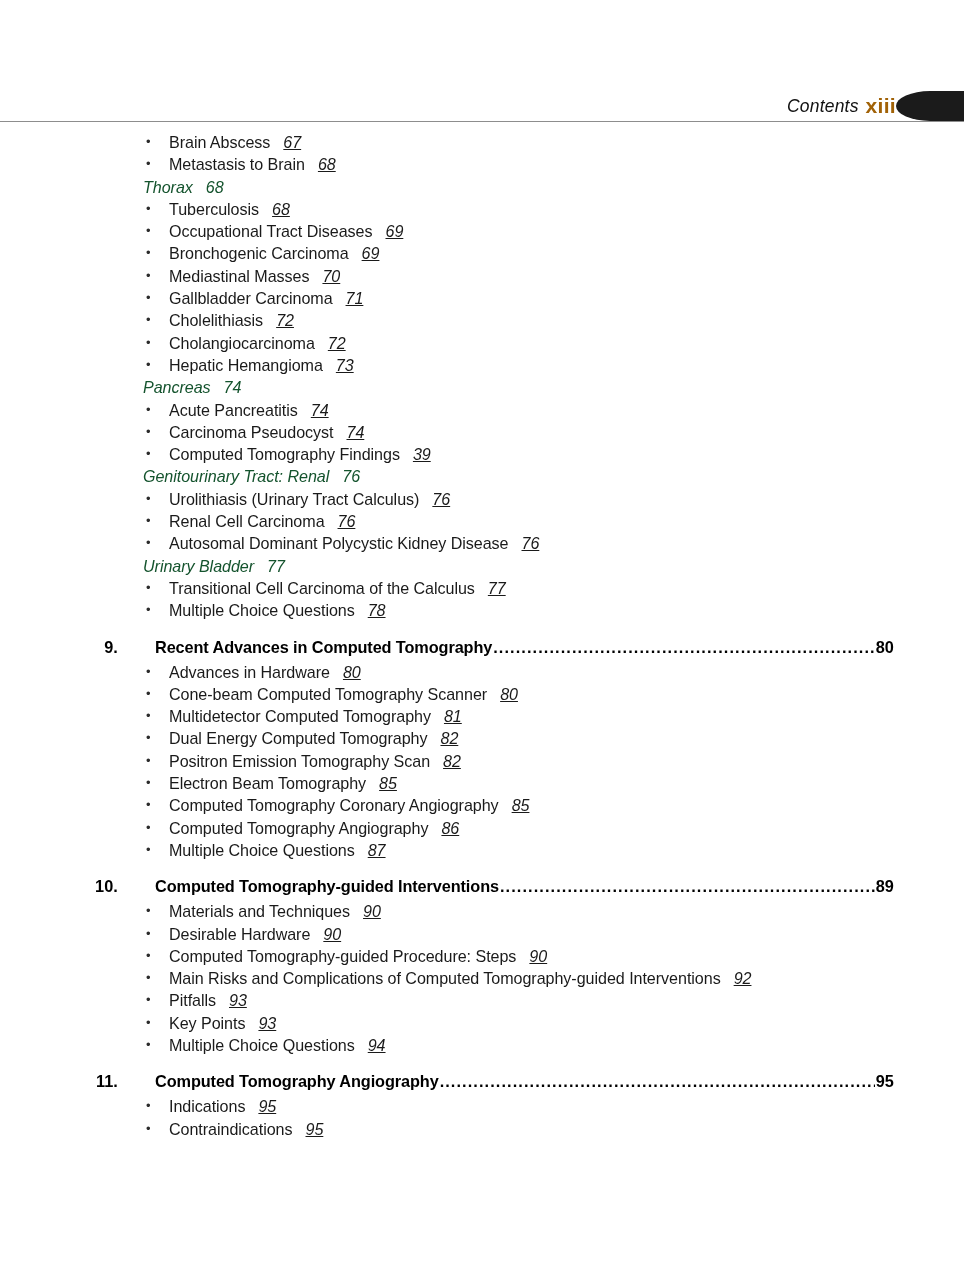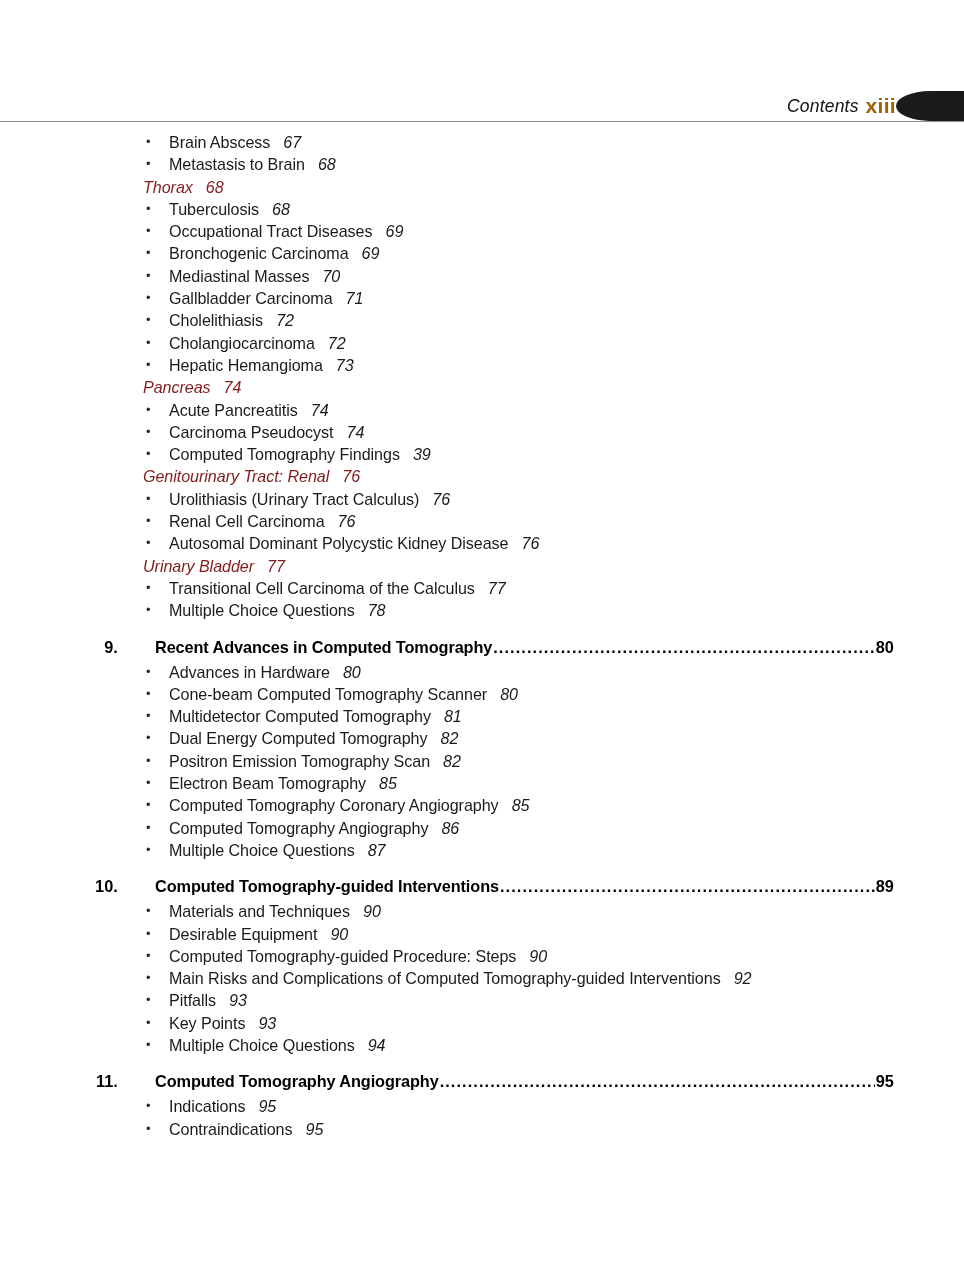--- a/index.html
+++ b/index.html
@@ -131,21 +131,21 @@
     padding-left: 1px;
     letter-spacing: 0.1px;
   }
 
   
   .section-row {
     margin-left: 143px;
     font-style: italic;
     font-size: 16.1px;
     line-height: 22.3px;
-    color: #7f1d1d;
+    color: #14532d;
     white-space: nowrap;
     letter-spacing: -0.05px;
   }
 
   .section-row .pg {
     font-style: italic;
     padding-left: 13px;
   }
 
   
@@ -166,20 +166,21 @@
     width: 10px;
     text-align: left;
     font-size: 13px;
     line-height: 22.3px;
     color: #2b2b2b;
   }
 
   .entry-row .pg {
     font-style: italic;
     padding-left: 13px;
+    text-decoration: underline;
   }
 </style>
 </head>
 <body>
 
 <div class="page-header">
   <div class="header-label">
     <span class="hdr-contents">Contents</span>
     <span class="hdr-folio">xiii</span>
   </div>
@@ -229,21 +230,21 @@
     <div class="entry-row"><span class="bullet">•</span><span>Multiple Choice Questions</span><span class="pg">87</span></div>
     <div class="chapter-row">
       <span class="chapter-num">10.</span>
       <span class="chapter-title-wrap">
         <span class="chapter-title">Computed Tomography-guided Interventions</span>
         <span class="leader">...........................................................................................................................................................................................................................</span>
       </span>
       <span class="chapter-page">89</span>
     </div>
     <div class="entry-row"><span class="bullet">•</span><span>Materials and Techniques</span><span class="pg">90</span></div>
-    <div class="entry-row"><span class="bullet">•</span><span>Desirable Equipment</span><span class="pg">90</span></div>
+    <div class="entry-row"><span class="bullet">•</span><span>Desirable Hardware</span><span class="pg">90</span></div>
     <div class="entry-row"><span class="bullet">•</span><span>Computed Tomography-guided Procedure: Steps</span><span class="pg">90</span></div>
     <div class="entry-row"><span class="bullet">•</span><span>Main Risks and Complications of Computed Tomography-guided Interventions</span><span class="pg">92</span></div>
     <div class="entry-row"><span class="bullet">•</span><span>Pitfalls</span><span class="pg">93</span></div>
     <div class="entry-row"><span class="bullet">•</span><span>Key Points</span><span class="pg">93</span></div>
     <div class="entry-row"><span class="bullet">•</span><span>Multiple Choice Questions</span><span class="pg">94</span></div>
     <div class="chapter-row">
       <span class="chapter-num">11.</span>
       <span class="chapter-title-wrap">
         <span class="chapter-title">Computed Tomography Angiography</span>
         <span class="leader">...........................................................................................................................................................................................................................</span>

